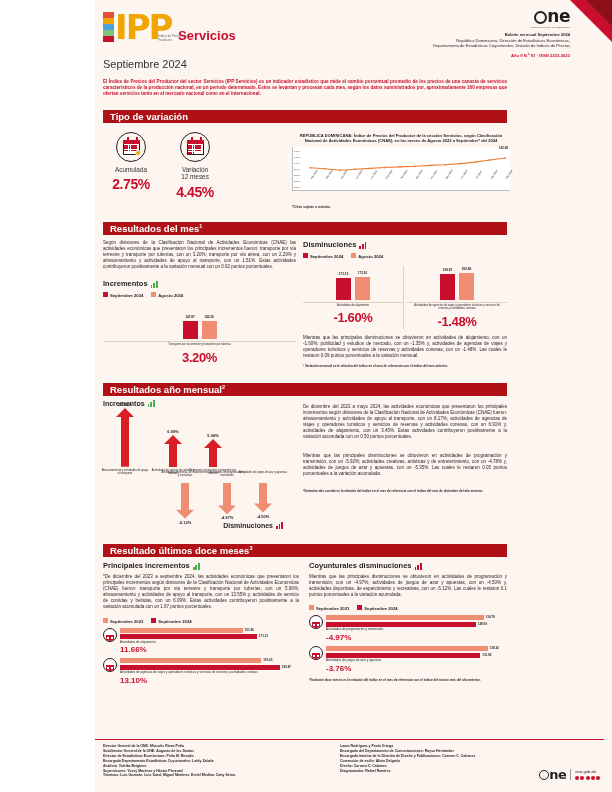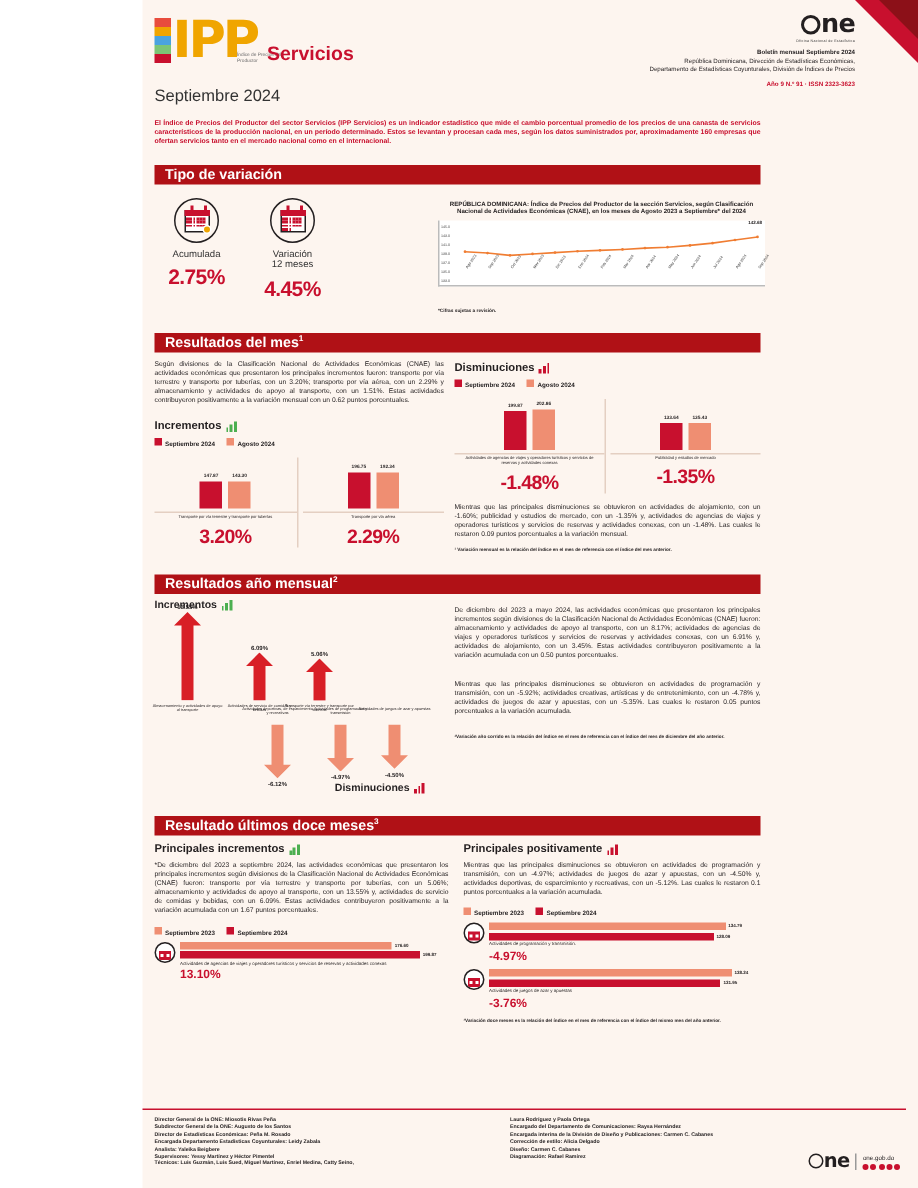--- a/index.html
+++ b/index.html
@@ -298,72 +298,60 @@
             <div class="bar" style="height: 18.6101px; background: rgb(200, 16, 46);">
               <b>147.87</b>
             </div>
             <div class="bar" style="height: 18.035px; background: rgb(239, 142, 114);">
               <b>143.30</b>
             </div>
           </div>
           <div class="catlab">Transporte por vía terrestre y transporte por tuberías</div>
           <div class="bigpct">3.20%</div>
         </div>
-        <div class="grpcell">
-          <div class="barpair">
-            <div class="bar" style="height: 24.7619px; background: rgb(200, 16, 46);">
-              <b>196.75</b>
-            </div>
-            <div class="bar" style="height: 24.2069px; background: rgb(239, 142, 114);">
-              <b>192.34</b>
-            </div>
-          </div>
-          <div class="catlab">Transporte por vía aérea</div>
-          <div class="bigpct">2.29%</div>
-        </div>
       </div>
   </div>
 
   <div style="position:absolute; left:303px; top:240px; width:204px;">
     <div class="blocktitle">
       <span>Disminuciones</span>
       <span class="bars-ico red">
           <i style="height:3px"></i>
           <i style="height:5px"></i>
           <i style="height:7px"></i>
         </span>
     </div>
     <div class="legend">
       <span><span class="sw" style="background:#c8102e"></span><span>Septiembre 2024</span></span>
       <span><span class="sw" style="background:#ef8e72"></span><span>Agosto 2024</span></span>
     </div>
     <div class="grp" id="dis-grp">
         <div class="grpcell">
           <div class="barpair">
+            <div class="bar" style="height: 22.4956px; background: rgb(200, 16, 46);">
+              <b>171.13</b>
+            </div>
+            <div class="bar" style="height: 22.8611px; background: rgb(239, 142, 114);">
+              <b>173.91</b>
+            </div>
+          </div>
+          <div class="catlab">Actividades de alojamiento</div>
+          <div class="bigpct">-1.60%</div>
+        </div>
+        <div class="grpcell">
+          <div class="barpair">
             <div class="bar" style="height: 26.2736px; background: rgb(200, 16, 46);">
               <b>199.87</b>
             </div>
             <div class="bar" style="height: 26.6667px; background: rgb(239, 142, 114);">
               <b>202.86</b>
             </div>
           </div>
           <div class="catlab">Actividades de agencias de viajes y operadores turísticos y servicios de reservas y actividades conexas</div>
           <div class="bigpct">-1.48%</div>
-        </div>
-        <div class="grpcell">
-          <div class="barpair">
-            <div class="bar" style="height: 17.5675px; background: rgb(200, 16, 46);">
-              <b>133.64</b>
-            </div>
-            <div class="bar" style="height: 17.8028px; background: rgb(239, 142, 114);">
-              <b>135.43</b>
-            </div>
-          </div>
-          <div class="catlab">Publicidad y estudios de mercado</div>
-          <div class="bigpct">-1.35%</div>
         </div>
       </div>
     <div class="para" style="margin-top:6px;">Mientras que las principales disminuciones se obtuvieron en actividades de alojamiento, con un -1.60%; publicidad y estudios de mercado, con un -1.35% y, actividades de agencias de viajes y operadores turísticos y servicios de reservas y actividades conexas, con un -1.48%. Las cuales le restaron 0.09 puntos porcentuales a la variación mensual.</div>
     <div class="fnote">¹ Variación mensual es la relación del índice en el mes de referencia con el índice del mes anterior.</div>
   </div>
 
   <div class="secbar" style="left:103px; top:383px; width:404px;">
     <span>Resultados año mensual</span><sup>2</sup>
   </div>
 
@@ -443,36 +431,53 @@
       <span><span class="sw" style="background:#c8102e"></span><span>Septiembre 2024</span></span>
     </div>
     <div id="doce-left-rows">
         <div class="hrow">
           <div class="hicon"><svg width="12" height="12" viewBox="0 0 12 12">
               <rect x="2" y="4" width="8" height="6" fill="#c8102e"></rect>
               <rect x="3" y="6" width="2" height="2" fill="#fff"></rect>
               <rect x="7" y="6" width="2" height="2" fill="#fff"></rect>
             </svg></div>
           <div class="hbars">
+            <div class="hbar" style="width: 68.4641%; background: rgb(239, 142, 114);">
+              <b>153.26</b>
+            </div>
+            <div class="hbar" style="width: 76.447%; background: rgb(200, 16, 46);">
+              <b>171.13</b>
+            </div>
+            <div class="hcat">Actividades de alojamiento</div>
+            <div class="hpct">11.66%</div>
+          </div>
+        </div>
+        <div class="hrow">
+          <div class="hicon"><svg width="12" height="12" viewBox="0 0 12 12">
+              <rect x="2" y="4" width="8" height="6" fill="#c8102e"></rect>
+              <rect x="3" y="6" width="2" height="2" fill="#fff"></rect>
+              <rect x="7" y="6" width="2" height="2" fill="#fff"></rect>
+            </svg></div>
+          <div class="hbars">
             <div class="hbar" style="width: 78.8906%; background: rgb(239, 142, 114);">
               <b>176.60</b>
             </div>
             <div class="hbar" style="width: 89.2857%; background: rgb(200, 16, 46);">
               <b>199.87</b>
             </div>
             <div class="hcat">Actividades de agencias de viajes y operadores turísticos y servicios de reservas y actividades conexas</div>
             <div class="hpct">13.10%</div>
           </div>
         </div>
       </div>
   </div>
 
   <div style="position:absolute; left:309px; top:561px; width:198px;">
     <div class="blocktitle">
-      <span>Principales positivamente</span>
+      <span>Coyunturales disminuciones</span>
       <span class="bars-ico red">
           <i style="height:3px"></i>
           <i style="height:5px"></i>
           <i style="height:7px"></i>
         </span>
     </div>
     <div class="para" style="margin-top:4px;">Mientras que las principales disminuciones se obtuvieron en actividades de programación y transmisión, con un -4.97%; actividades de juegos de azar y apuestas, con un -4.50% y, actividades deportivas, de esparcimiento y recreativas, con un -5.12%. Las cuales le restaron 0.1 puntos porcentuales a la variación acumulada.</div>
     <div class="legend" style="margin-top:7px;">
       <span><span class="sw" style="background:#ef8e72"></span><span>Septiembre 2023</span></span>
       <span><span class="sw" style="background:#c8102e"></span><span>Septiembre 2024</span></span>

